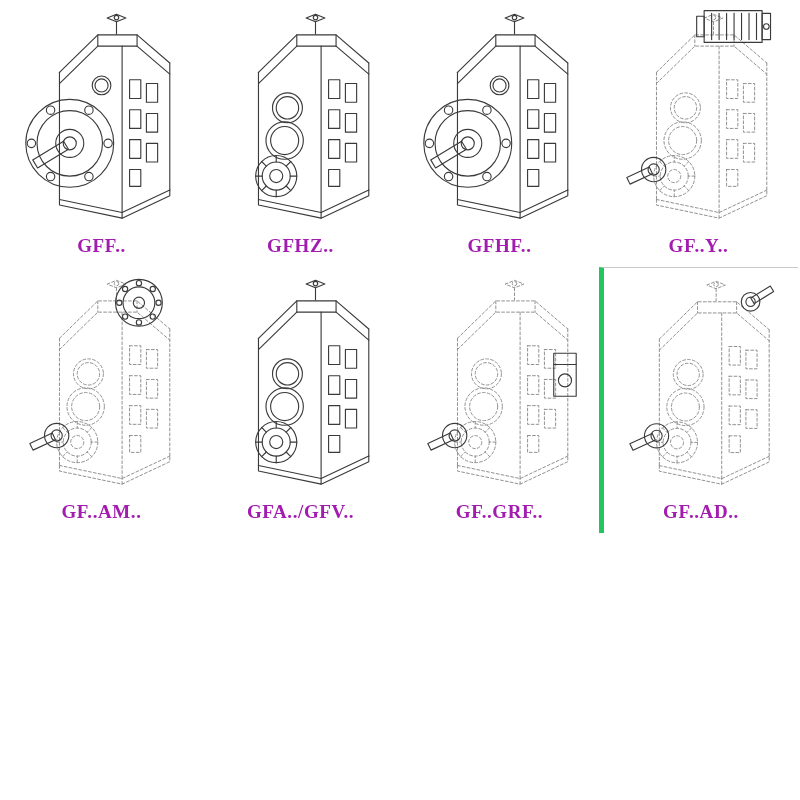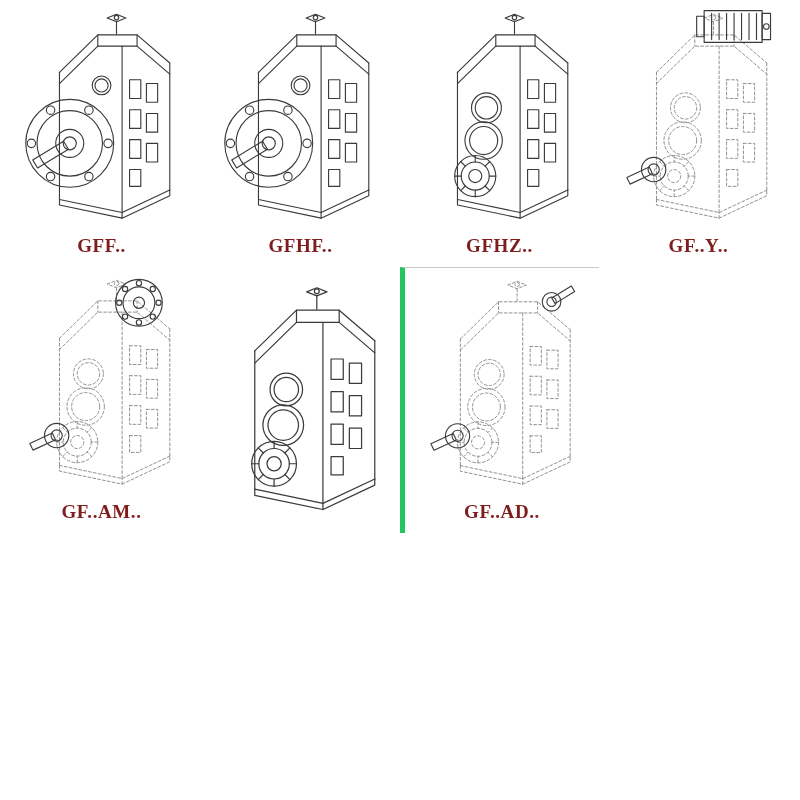--- a/index.html
+++ b/index.html
@@ -5,21 +5,21 @@
   *{margin:0;padding:0;box-sizing:border-box}
   html,body{width:800px;height:800px;background:#ffffff}
   body{font-family:"Liberation Serif", serif; overflow:hidden}
   .page{width:800px;height:800px;display:grid;grid-template-columns:repeat(4,1fr);grid-template-rows:repeat(3,1fr);padding:2px;background:#fff}
   .cell{display:flex;flex-direction:column;align-items:center;justify-content:flex-end;overflow:hidden}
   .cell-boxed{border-left:5px solid #22c55e;border-top:1px solid #c9c9c9}
   .art{flex:1 1 auto;width:100%;display:flex;align-items:center;justify-content:center;min-height:0}
   .art svg{width:92%;height:97%;fill:none;stroke:var(--ink,#3a3a3a);stroke-width:1.2;stroke-linejoin:round;stroke-linecap:round}
   .phantom{stroke:var(--phantom,#8f8f8f);stroke-dasharray:3 2.3;stroke-width:1.05}
   .solid{stroke:var(--ink,#3a3a3a);stroke-dasharray:none;stroke-width:1.2}
-  .cap{font-weight:700;font-size:19px;letter-spacing:.6px;color:#7f1d1d;padding:2px 0 10px;text-align:center;white-space:nowrap}
+  .cap{font-weight:700;font-size:19px;letter-spacing:.6px;color:#a21caf;padding:2px 0 10px;text-align:center;white-space:nowrap}
 </style>
 </head>
 <body>
 
 <svg width="0" height="0" style="position:absolute" aria-hidden="true">
   <defs>
     <g id="sym-body">
       <polygon points="96,14 106,10 116,14 106,18"></polygon>
       <circle cx="106" cy="13.5" r="2.4"></circle>
       <line x1="106" y1="18" x2="106" y2="31"></line>
@@ -131,80 +131,96 @@
       </svg>
     </div>
     <figcaption class="cap">GFF..</figcaption>
   </figure>
 
 
   <figure class="cell">
     <div class="art">
       <svg viewBox="0 0 180 240">
         <use href="#sym-body"></use>
+          <use href="#sym-bores"></use>
+      </svg>
+    </div>
+    <figcaption class="cap">GFHZ..</figcaption>
+  </figure>
+
+  <figure class="cell">
+    <div class="art">
+      <svg viewBox="0 0 180 240">
+        <use href="#sym-body"></use>
           <use href="#sym-flange"></use>
       </svg>
     </div>
     <figcaption class="cap">GFHF..</figcaption>
   </figure>
 
+
+
+  <figure class="cell">
+    <div class="art">
+      <svg viewBox="0 0 180 240">
+        <g class="phantom">
+            <use href="#sym-body"></use>
+            <use href="#sym-bores"></use>
+          </g>
+        <g class="solid">
+            <use href="#sym-motor"></use>
+            <use href="#sym-shaft"></use>
+          </g>
+      </svg>
+    </div>
+    <figcaption class="cap">GF..Y..</figcaption>
+  </figure>
+
+  <figure class="cell">
+    <div class="art">
+      <svg viewBox="0 0 180 240">
+        <g class="phantom">
+            <use href="#sym-body"></use>
+            <use href="#sym-bores"></use>
+          </g>
+        <g class="solid">
+            <use href="#sym-topflange"></use>
+            <use href="#sym-shaft"></use>
+          </g>
+      </svg>
+    </div>
+    <figcaption class="cap">GF..AM..</figcaption>
+  </figure>
+
+
   <figure class="cell">
     <div class="art">
       <svg viewBox="0 0 180 240">
         <use href="#sym-body"></use>
           <use href="#sym-bores"></use>
       </svg>
     </div>
-    <figcaption class="cap">GFHZ..</figcaption>
-  </figure>
-
-
-
-  <figure class="cell">
-    <div class="art">
-      <svg viewBox="0 0 180 240">
-        <g class="phantom">
-            <use href="#sym-body"></use>
-            <use href="#sym-bores"></use>
-          </g>
-        <g class="solid">
-            <use href="#sym-motor"></use>
-            <use href="#sym-shaft"></use>
-          </g>
-      </svg>
-    </div>
-    <figcaption class="cap">GF..Y..</figcaption>
-  </figure>
-
-  <figure class="cell">
-    <div class="art">
-      <svg viewBox="0 0 180 240">
-        <g class="phantom">
-            <use href="#sym-body"></use>
-            <use href="#sym-bores"></use>
-          </g>
-        <g class="solid">
-            <use href="#sym-topflange"></use>
-            <use href="#sym-shaft"></use>
-          </g>
-      </svg>
-    </div>
-    <figcaption class="cap">GF..AM..</figcaption>
-  </figure>
-
-
-  <figure class="cell">
-    <div class="art">
-      <svg viewBox="0 0 180 240">
-        <use href="#sym-body"></use>
-          <use href="#sym-bores"></use>
-      </svg>
-    </div>
-  </figure>
-
+    <figcaption class="cap">GFA../GFV..</figcaption>
+  </figure>
+
+  <figure class="cell">
+    <div class="art">
+      <svg viewBox="0 0 180 240">
+        <g class="phantom">
+            <use href="#sym-body"></use>
+            <use href="#sym-bores"></use>
+          </g>
+        <g class="solid">
+            <use href="#sym-adapter"></use>
+            <use href="#sym-shaft"></use>
+          </g>
+      </svg>
+    </div>
+    <figcaption class="cap">GF..GRF..</figcaption>
+  </figure>
 
   <figure class="cell cell-boxed">
     <div class="art">
       <svg viewBox="0 0 180 240">
         <g class="phantom">
             <use href="#sym-body"></use>
             <use href="#sym-bores"></use>
           </g>
         <g class="solid">
             <use href="#sym-ad"></use>

